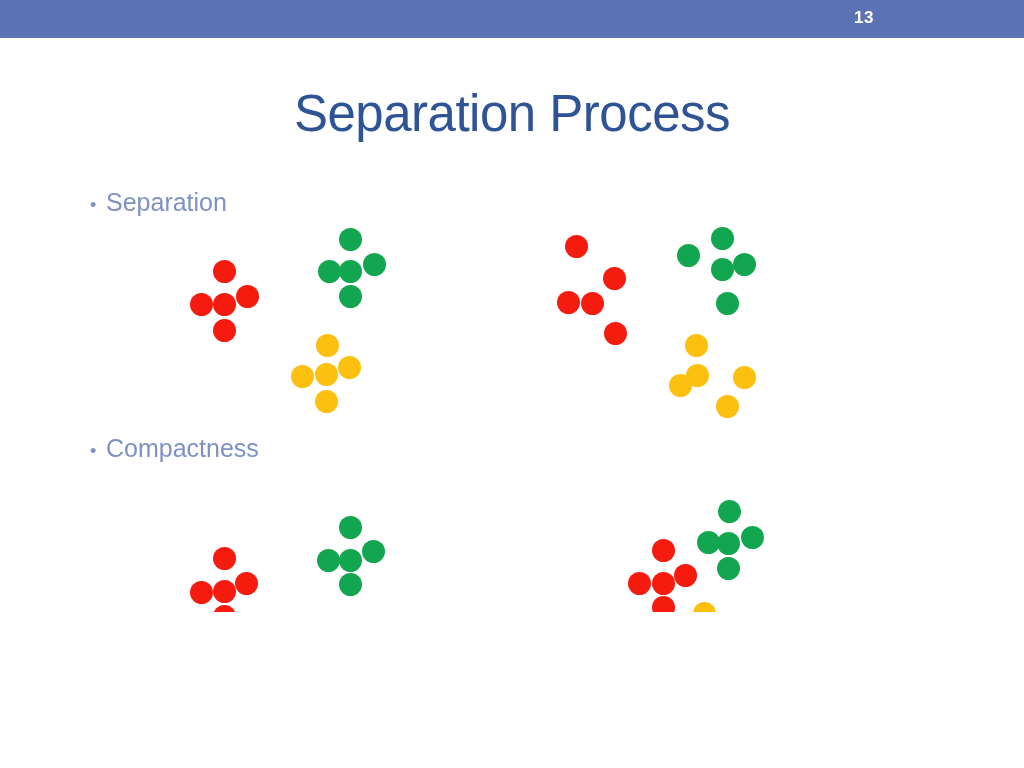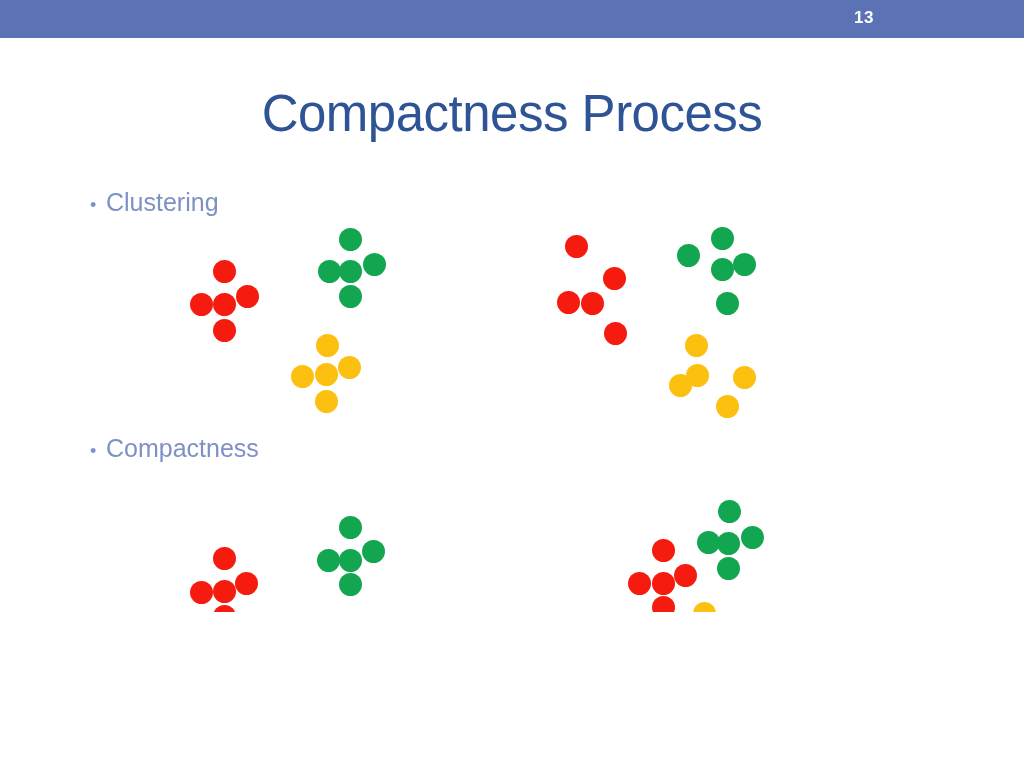--- a/index.html
+++ b/index.html
@@ -97,25 +97,25 @@
   }
 </style>
 </head>
 <body>
 
 <div id="slide">
 
   <div id="header-bar"></div>
   <div id="slide-number">13</div>
 
-  <div id="slide-title">Compactness Process</div>
+  <div id="slide-title">Separation Process</div>
 
   <div class="bullet-row" id="bullet-compactness">
     <span class="bullet-dot">•</span>
-    <span class="bullet-label">Clustering</span>
+    <span class="bullet-label">Separation</span>
   </div>
 
   <div class="bullet-row" id="bullet-separation">
     <span class="bullet-dot">•</span>
     <span class="bullet-label">Compactness</span>
   </div>
 
   <div id="plot-layer">
       <div style="position: absolute; left: 0px; top: 0px; width: 100%; height: 100%;">
         <div style="position: absolute; left: 0px; top: 0px; width: 100%; height: 100%;">

